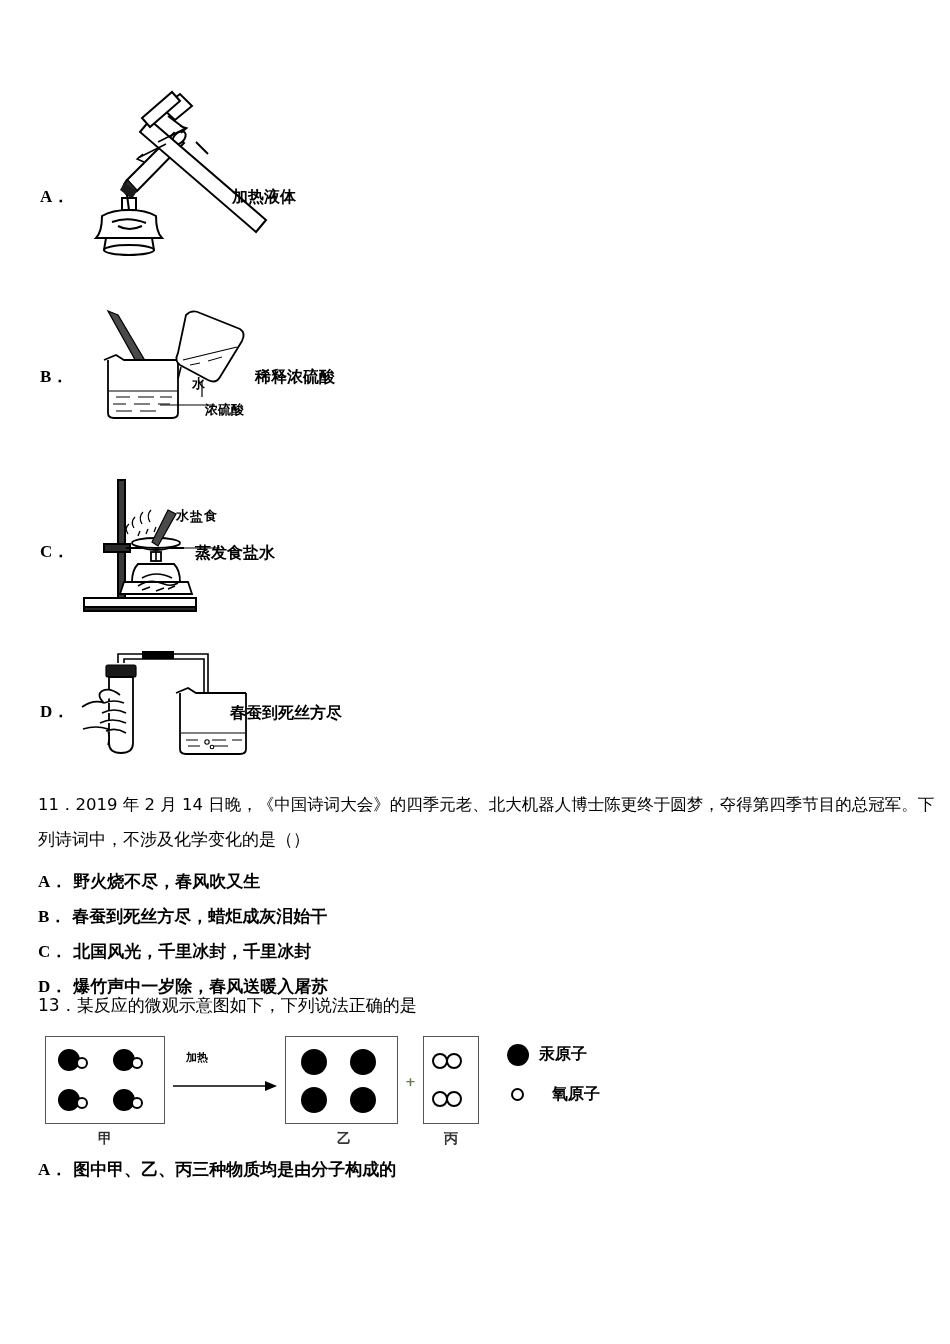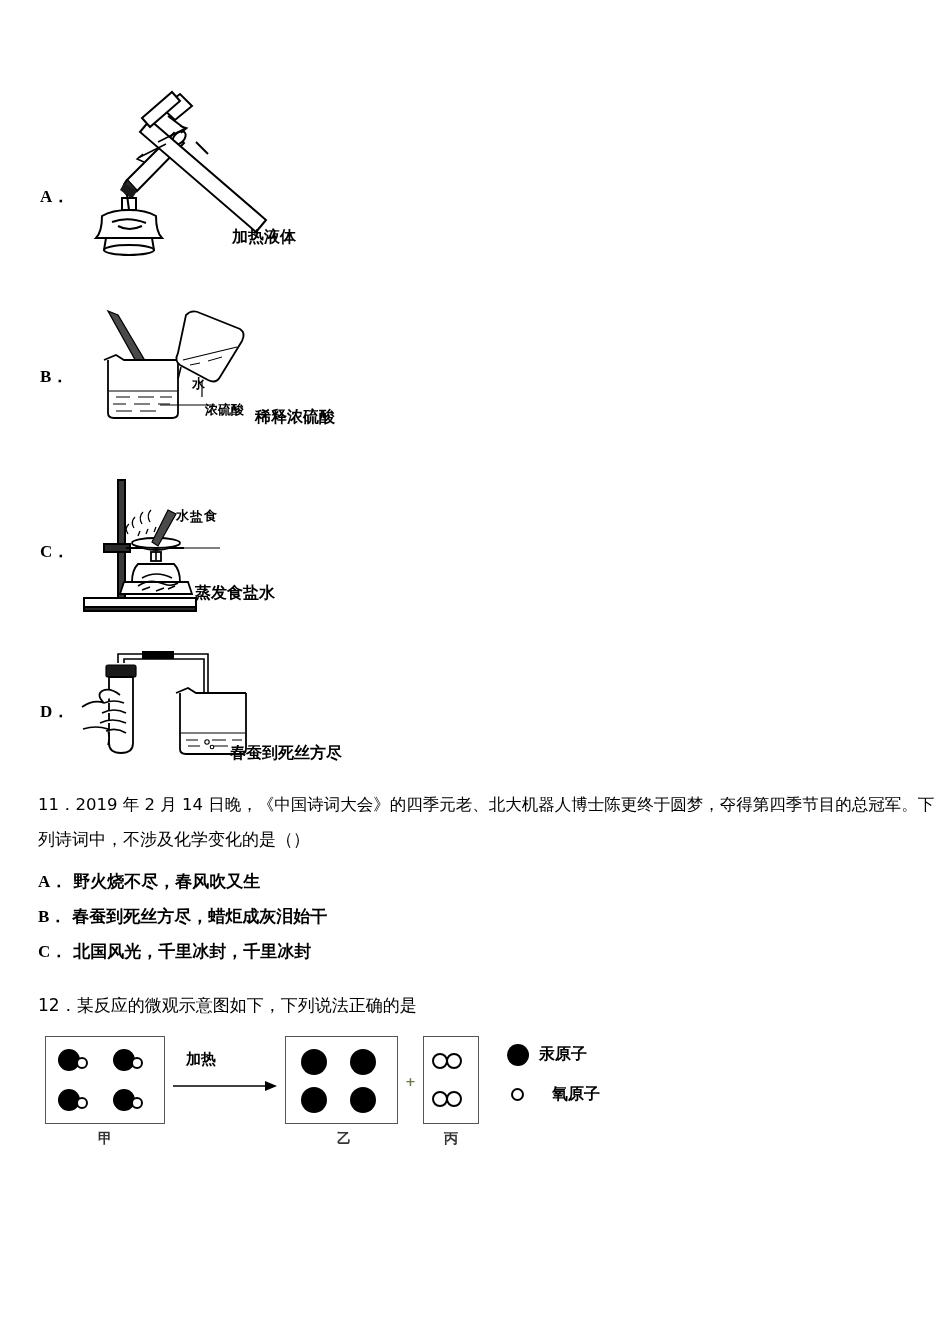--- a/index.html
+++ b/index.html
@@ -22,21 +22,20 @@
     font-family: "Liberation Serif", serif;
     font-weight: bold;
     font-size: 17px;
   }
   .fig-caption {
     position: absolute;
     font-family: "DejaVu Sans", "Liberation Sans", sans-serif;
     font-weight: bold;
     font-size: 16px;
     white-space: nowrap;
-    margin-top: 40px;
   }
   .fig-sublabel {
     position: absolute;
     font-family: "DejaVu Sans", "Liberation Sans", sans-serif;
     font-weight: bold;
     font-size: 13px;
     white-space: nowrap;
   }
   .fig-sublabel-v {
     position: absolute;
@@ -77,21 +76,21 @@
     position: absolute;
     font-family: "DejaVu Sans", "Liberation Sans", sans-serif;
     font-weight: bold;
     font-size: 14px;
     color: #333;
   }
   .heat-label {
     position: absolute;
     font-family: "DejaVu Sans", "Liberation Sans", sans-serif;
     font-weight: bold;
-    font-size: 15px;
+    font-size: 11px;
     color: #000;
   }
   .plus-sign {
     position: absolute;
     font-family: "DejaVu Sans", sans-serif;
     font-weight: bold;
     font-size: 13px;
     color: #6b7a4a;
   }
   .legend-text {
@@ -321,24 +320,27 @@
 
     <div class="opt-line" style="margin-top:8px;">
       <span class="mk">A．</span><span>野火烧不尽，春风吹又生</span>
     </div>
     <div class="opt-line">
       <span class="mk">B．</span><span>春蚕到死丝方尽，蜡炬成灰泪始干</span>
     </div>
     <div class="opt-line">
       <span class="mk">C．</span><span>北国风光，千里冰封，千里冰封</span>
     </div>
+    <div class="opt-line">
+      <span class="mk">D．</span><span>爆竹声中一岁除，春风送暖入屠苏</span>
+    </div>
   </div>
 
   <div class="qblock" style="top:988px;">
-    <div class="qline">12．某反应的微观示意图如下，下列说法正确的是</div>
+    <div class="qline">13．某反应的微观示意图如下，下列说法正确的是</div>
   </div>
 
   <div class="micro">
 
     <div class="mbox" style="left:0px; top:8px; width:120px; height:88px;">
 
       <div class="atom-hg" style="left:12px; top:12px; width:22px; height:22px;"></div>
       <div class="atom-o" style="left:30px; top:20px; width:12px; height:12px;"></div>
 
       <div class="atom-hg" style="left:67px; top:12px; width:22px; height:22px;"></div>
@@ -379,15 +381,18 @@
     <div class="mlabel" style="left:399px; top:102px;">丙</div>
 
     <div class="atom-hg" style="left:462px; top:16px; width:22px; height:22px;"></div>
     <div class="legend-text" style="left:494px; top:16px;">汞原子</div>
 
     <div class="atom-o" style="left:466px; top:60px; width:13px; height:13px;"></div>
     <div class="legend-text" style="left:507px; top:56px;">氧原子</div>
   </div>
 
   <div class="qblock" style="top:1152px;">
+    <div class="opt-line">
+      <span class="mk">A．</span><span>图中甲、乙、丙三种物质均是由分子构成的</span>
+    </div>
   </div>
 
 </div>
 
 </body></html>

